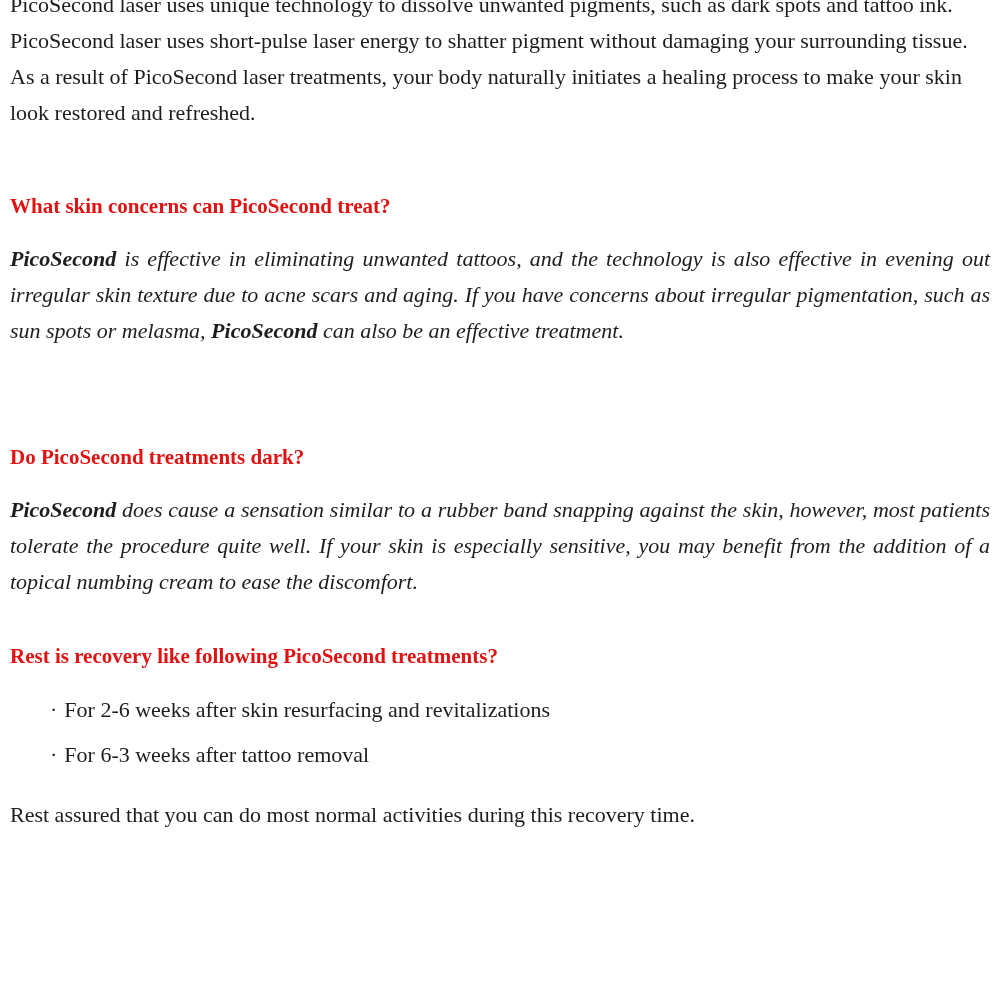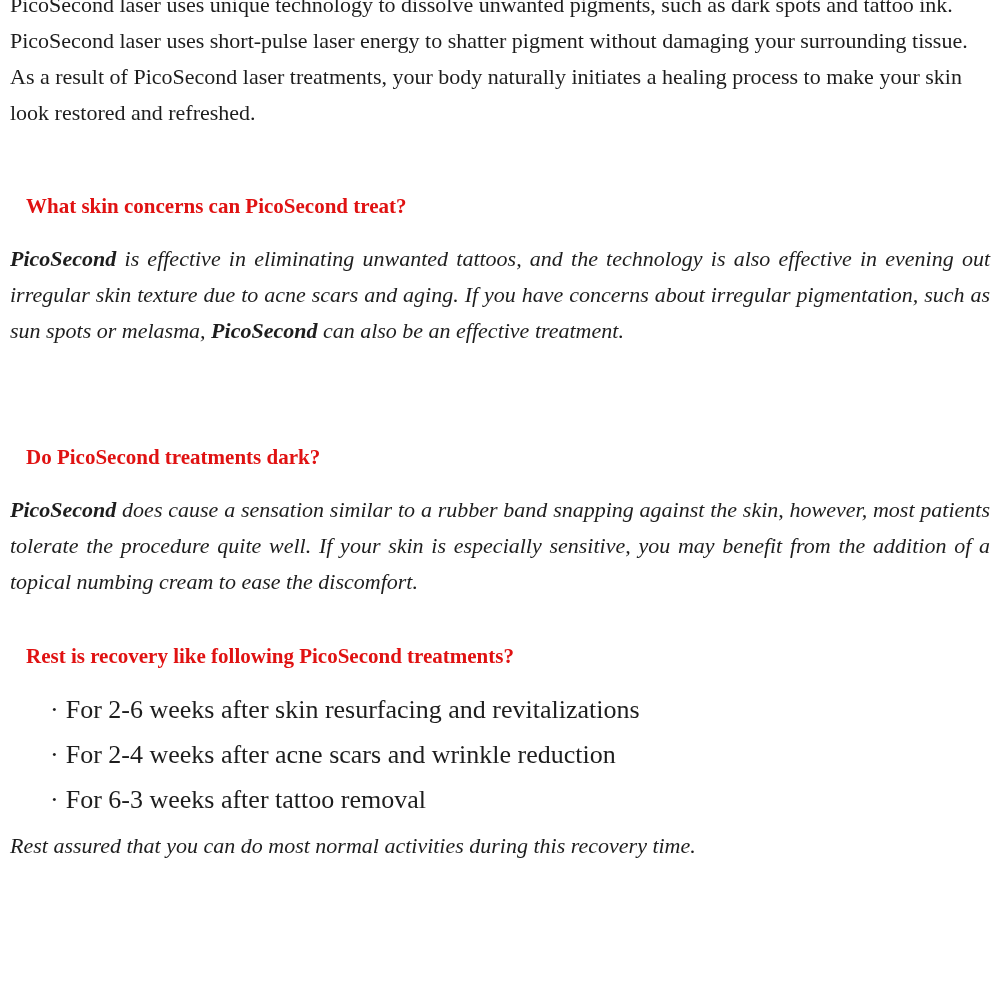--- a/index.html
+++ b/index.html
@@ -26,46 +26,45 @@
     text-align: left;
   }
   .justify {
     text-align: justify;
     text-justify: inter-word;
   }
   .clip-top {
     margin-top: -13px;
   }
   .heading {
-    margin: 16px;
+    margin: 0;
     font-size: 21px;
     line-height: 36px;
     font-weight: bold;
     color: var(--heading-red, #e60000);
   }
   .h-1 { margin-top: 57px; }
   .p-after-h { margin-top: 17px; font-style: italic; }
   .h-2 { margin-top: 90px; }
   .h-3 { margin-top: 38px; }
   .bullet-list {
     margin: 18px 0 0 0;
     padding: 0 0 0 40px;
     list-style: none;
   }
   .bullet-item {
-    font-size: 26px;
+    font-size: 22px;
     line-height: 36px;
     margin-bottom: 9px;
   }
   .bullet-marker {
     padding-right: 7px;
   }
   .closing-par {
-    margin-top: 10px;
-    font-style: italic;
+    margin-top: 24px;
   }
   strong { font-weight: bold; }
 </style>
 </head>
 <body style="background: rgb(255, 255, 255);">
 
 <div class="page">
 
   <p class="body-par clip-top">PicoSecond laser uses unique technology to dissolve unwanted pigments, such as dark spots and tattoo ink. PicoSecond laser uses short-pulse laser energy to shatter pigment without damaging your surrounding tissue.</p>
 
@@ -77,19 +76,18 @@
 
   <h3 class="heading h-2">Do PicoSecond treatments dark?</h3>
 
   <p class="body-par justify p-after-h"><strong>PicoSecond</strong><span> does cause a sensation similar to a rubber band snapping against the skin, however, most patients tolerate the procedure quite well. If your skin is especially sensitive, you may benefit from the addition of a topical numbing cream to ease the discomfort.</span></p>
 
   <h3 class="heading h-3">Rest is recovery like following PicoSecond treatments?</h3>
 
 
   <ul class="bullet-list">
     <li class="bullet-item"><span class="bullet-marker">·</span><span>For 2-6 weeks after skin resurfacing and revitalizations</span></li>
-    <li class="bullet-item"><span class="bullet-marker">·</span><span>For 2-4 weeks after acne scars and wrinkle reduction</span></li>
     <li class="bullet-item"><span class="bullet-marker">·</span><span>For 6-3 weeks after tattoo removal</span></li>
   </ul>
 
   <p class="body-par closing-par">Rest assured that you can do most normal activities during this recovery time.</p>
 
 </div>
 
 </body></html>

